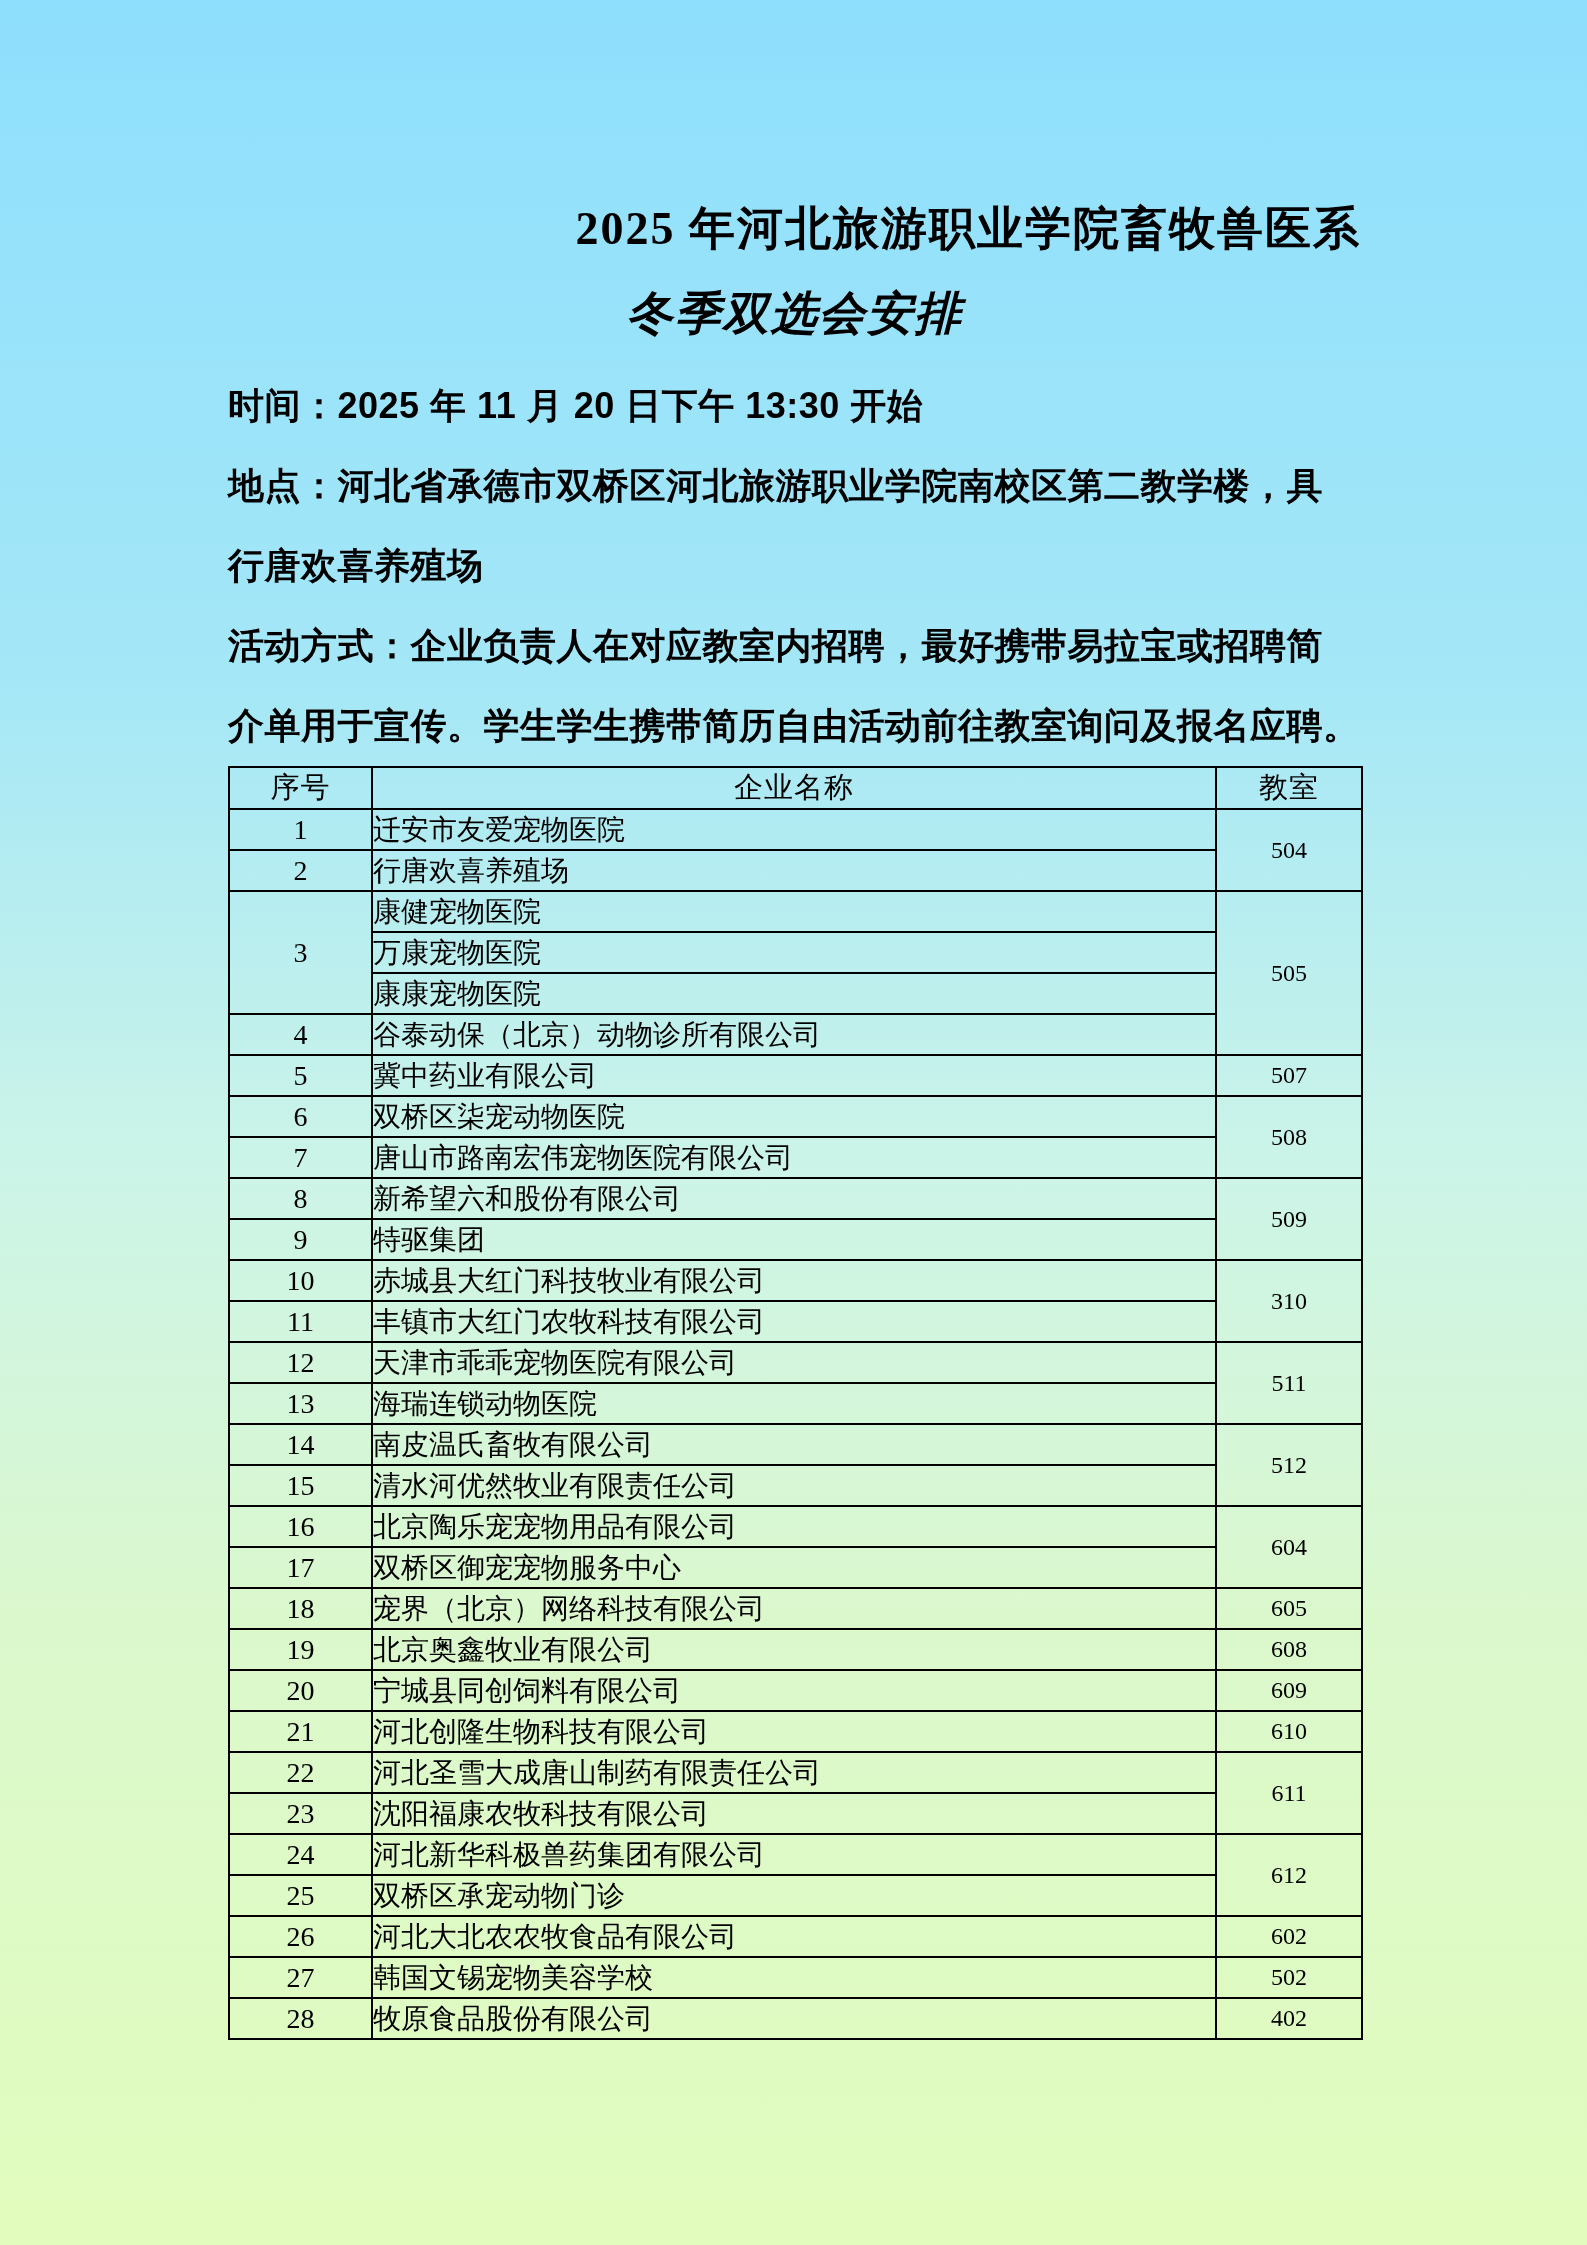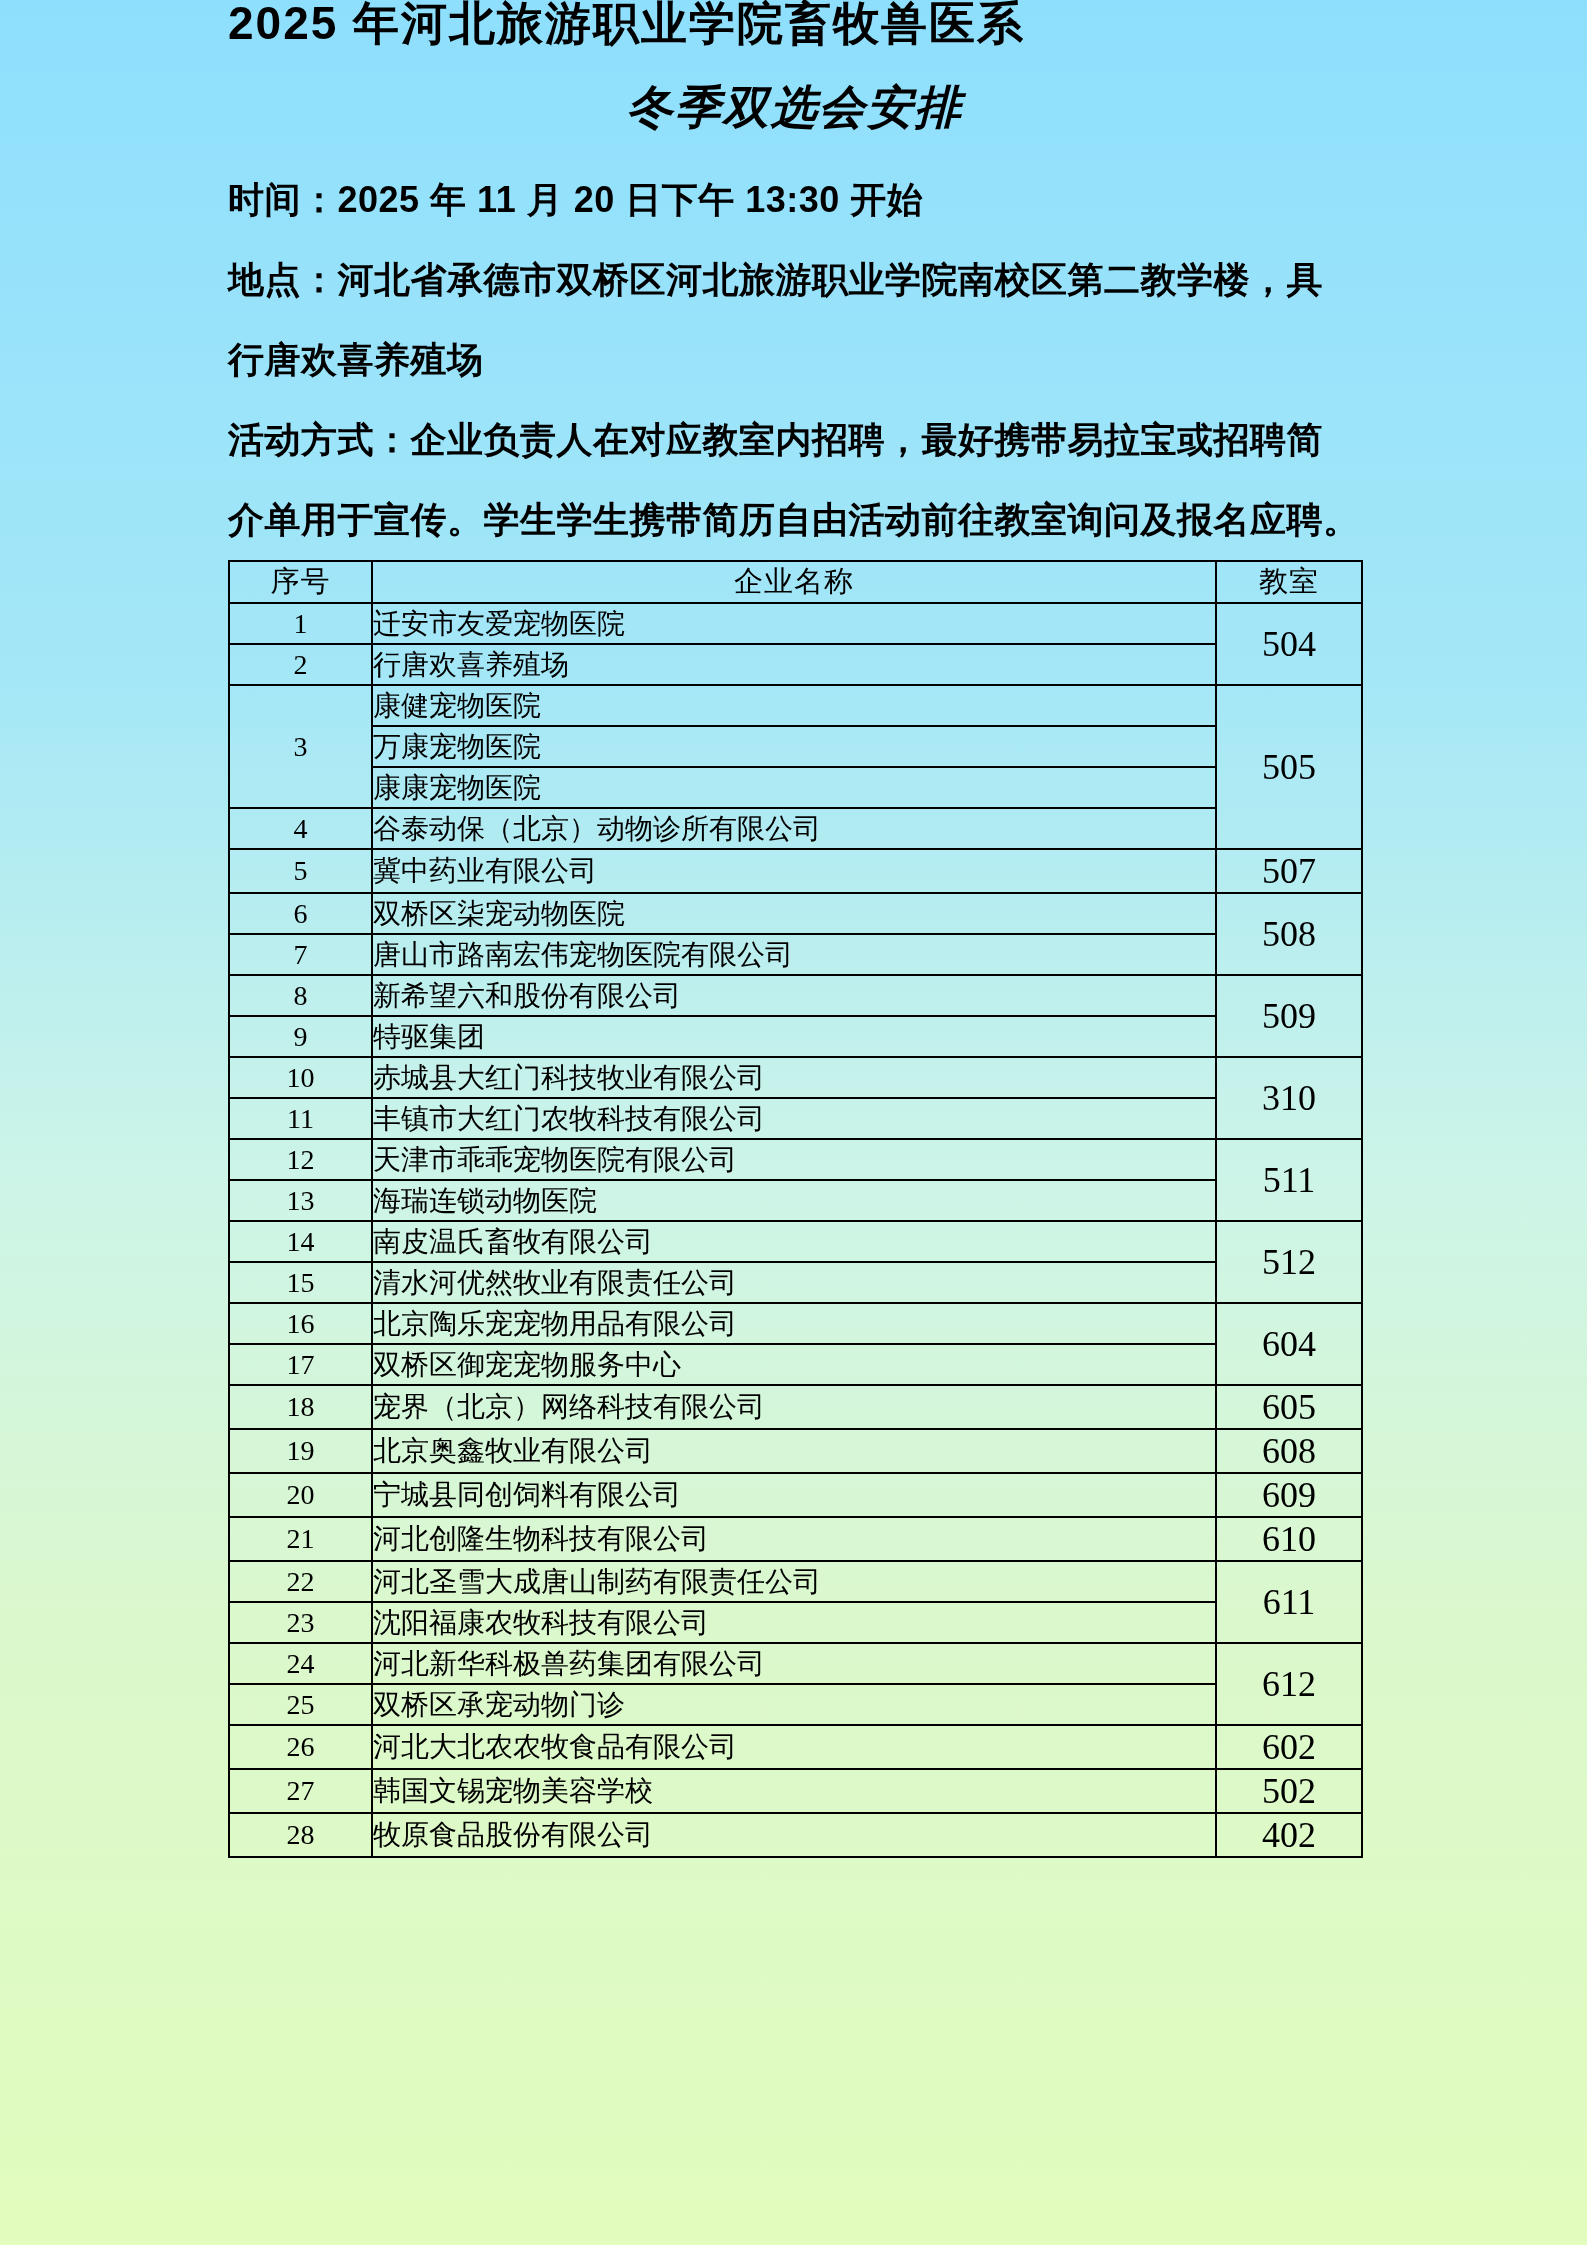--- a/index.html
+++ b/index.html
@@ -22,26 +22,27 @@
       #a4e7f7 30%,
       #ccf4e8 52%,
       #dbf8cd 72%,
       #e1fcbc 100%);
   }
   .doc {
     margin-left: 228px;
     width: 1133px;
   }
   .title-line1 {
+    margin-top: 206px;
     font-size: 46px;
     line-height: 1;
     font-weight: 700;
-    text-align: left;
+    text-align: right;
     letter-spacing: 2px;
-    font-family: Liberation Sans, sans-serif;
+    font-family: Liberation Serif, serif;
   }
   .title-line2 {
     margin-top: 38px;
     font-size: 46px;
     line-height: 1;
     font-weight: 700;
     text-align: center;
     letter-spacing: 2px;
     font-family: "Liberation Sans", "DejaVu Sans", sans-serif;
     font-style: italic;
@@ -84,21 +85,21 @@
     font-size: 28px;
     text-align: center;
   }
   td.col-name {
     font-size: 28px;
     text-align: left;
     padding-left: 26px;
     white-space: nowrap;
   }
   td.col-room {
-    font-size: 36px;
+    font-size: 24px;
     text-align: center;
   }
 </style>
 </head>
 <body>
 
 <div class="page">
   <div class="doc">
 
     <div class="title-line1">2025 年河北旅游职业学院畜牧兽医系</div>

